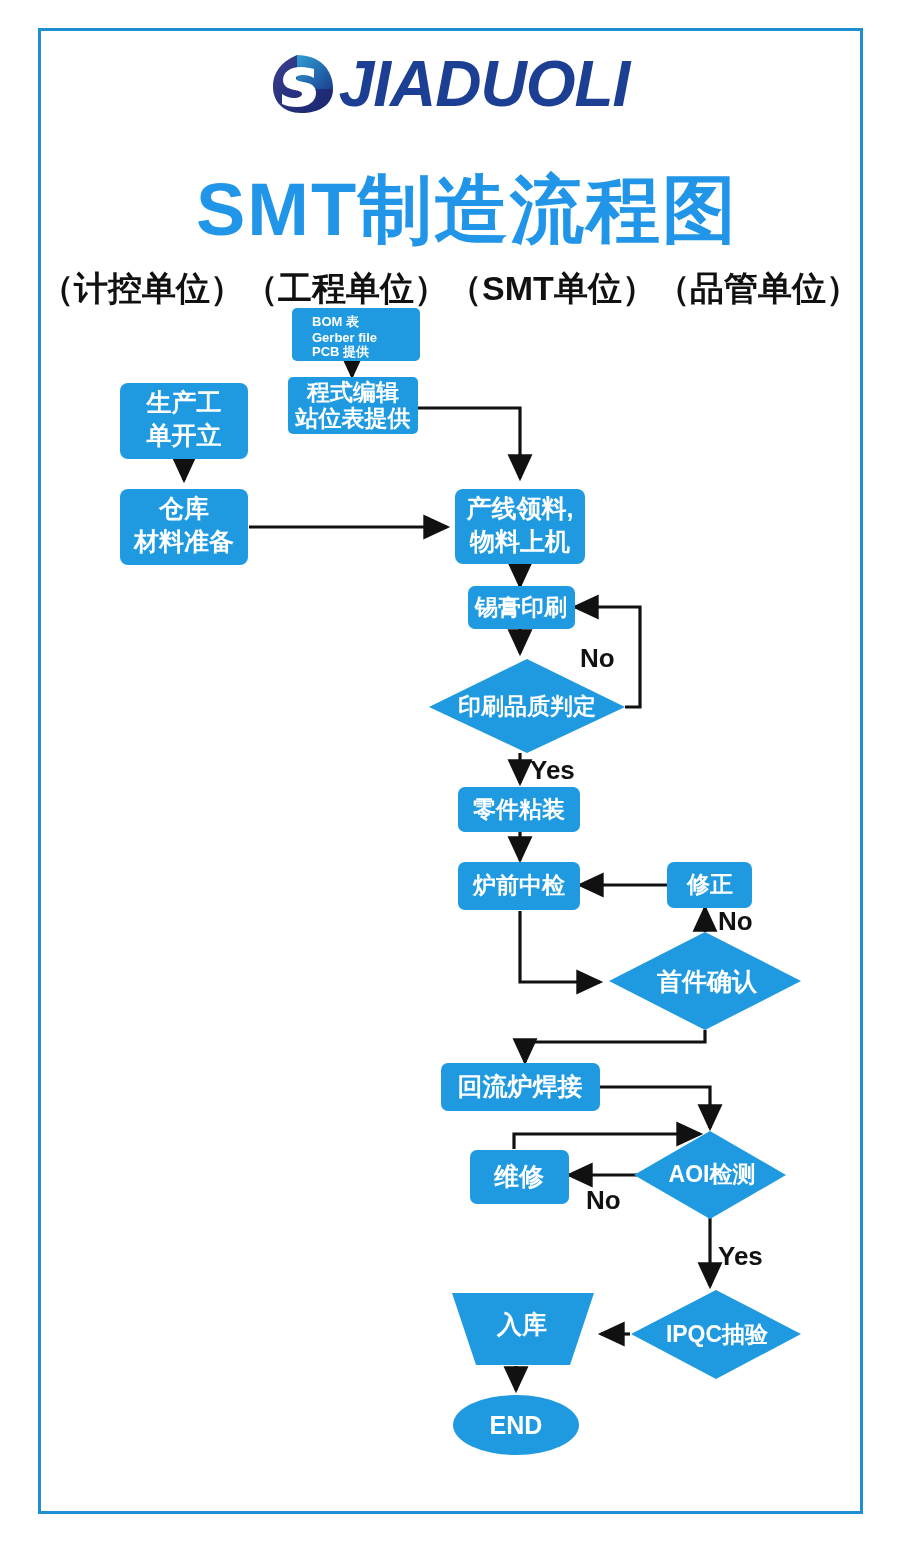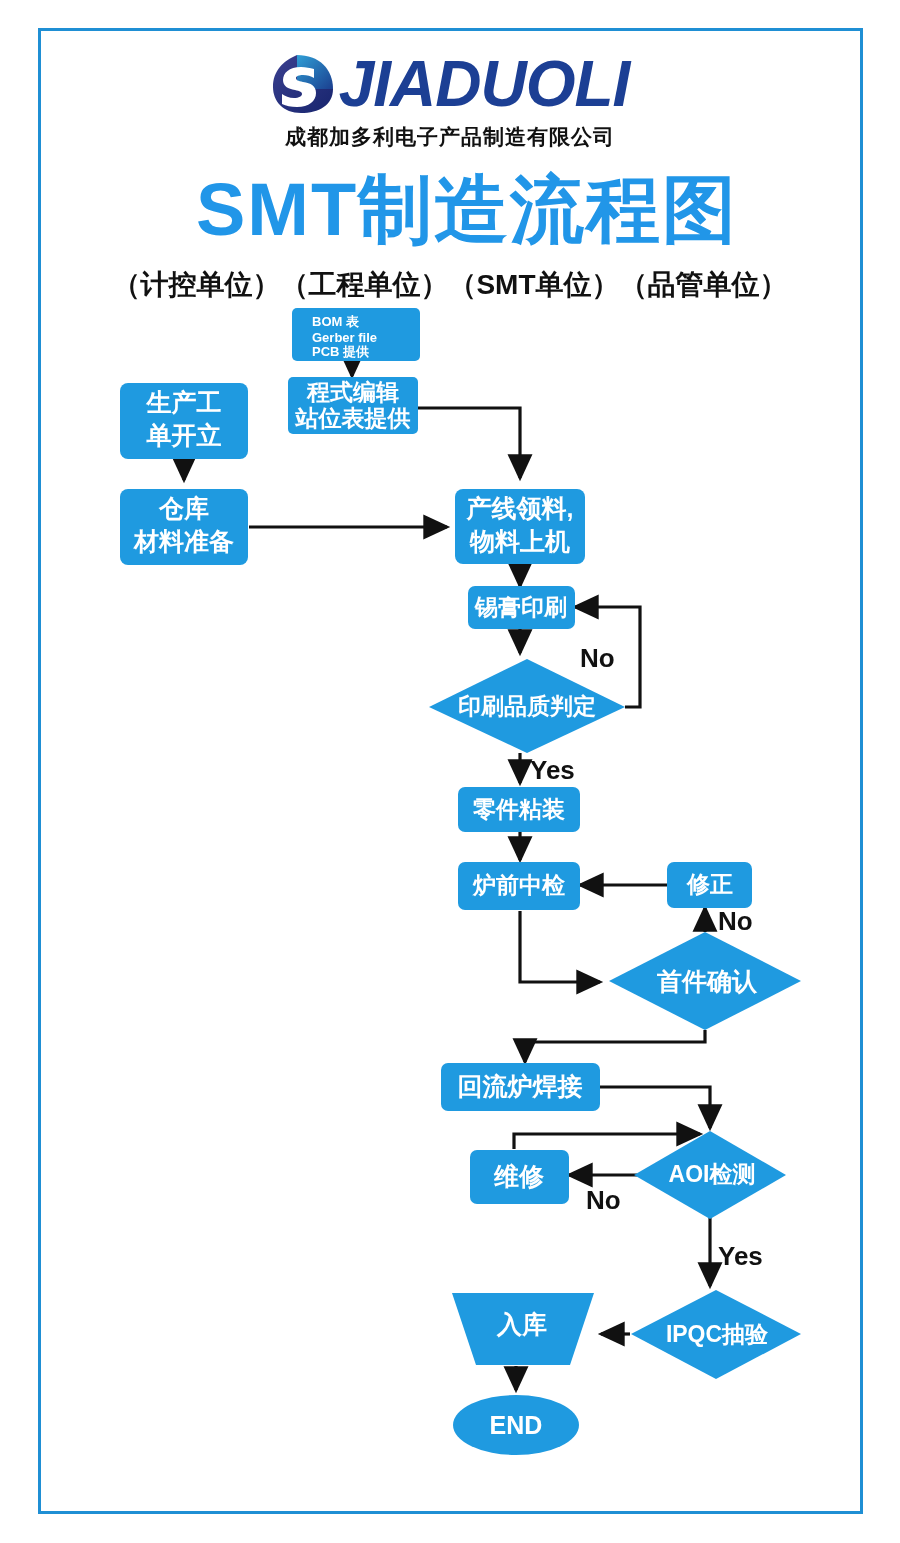--- a/index.html
+++ b/index.html
@@ -10,21 +10,21 @@
   .logo-wrap{position:absolute;left:0;top:52px;width:900px;text-align:center;}
   .logo-row{display:inline-flex;align-items:center;justify-content:center;height:64px;}
   .logo-mark{width:66px;height:62px;margin-right:2px;}
   .logo-word{font-family:"Liberation Sans","DejaVu Sans",sans-serif;font-style:italic;font-weight:bold;
     font-size:64px;letter-spacing:-1px;color:#1c3f94;line-height:1;}
   .logo-sub{margin-top:4px;font-size:21px;font-weight:bold;color:#111;letter-spacing:1px;}
   
   .main-title{position:absolute;left:0;top:173px;width:900px;text-align:center;
     font-size:74px;font-weight:bold;color:#2196e8;letter-spacing:2px;line-height:1;margin-left:17px;}
   .sub-title{position:absolute;left:0;top:266px;width:900px;text-align:center;
-    font-size:28px;font-weight:bold;color:#111;letter-spacing:0px;}
+    font-size:34px;font-weight:bold;color:#111;letter-spacing:0px;}
   
   svg#flow{position:absolute;left:0;top:0;width:900px;height:1543px;}
   .nodetext{fill:#ffffff;font-family:"Liberation Sans","DejaVu Sans",sans-serif;font-weight:bold;
     text-anchor:middle;dominant-baseline:middle;}
   .nodetext.lg{font-size:25px;}
   .nodetext.md{font-size:23px;}
   .nodetext.sm{font-size:13px;text-anchor:start;}
   .lbl{fill:#111;font-family:"Liberation Sans","DejaVu Sans",sans-serif;font-weight:bold;font-size:26px;}
   .shape{fill:#1f9ae0;}
   .ln{stroke:#111;stroke-width:3.2;fill:none;}
@@ -48,21 +48,20 @@
             <stop offset="0%" stop-color="#3a3f8f"></stop>
               <stop offset="100%" stop-color="#17256e"></stop>
           </linearGradient>
         </defs>
         <path d="M26 2 C48 2 62 16 62 36 L26 36 Z" fill="url(#g1)"></path>
         <path d="M26 2 C26 2 26 36 26 36 L62 36 C62 52 48 60 30 60 C12 60 2 48 2 34 C2 18 12 8 26 2 Z" fill="url(#g2)"></path>
         <path d="M30 14 C18 14 12 20 12 27 C12 33 17 36 24 37 C29 38 31 39 31 41 C31 43 28 45 23 45 C18 45 14 43 11 41 L11 51 C15 53 20 54 26 54 C38 54 45 48 45 40 C45 33 40 30 32 29 C27 28 25 27 25 25 C25 23 28 22 32 22 C36 22 40 23 43 25 L43 16 C39 15 35 14 30 14 Z" fill="#ffffff"></path>
       </svg>
       <span class="logo-word" style="color: rgb(28, 63, 148);">JIADUOLI</span>
     </div>
-    <div class="logo-sub">成都加多利电子产品制造有限公司</div>
   </div>
 
   <div class="main-title" style="color: rgb(33, 150, 232);">SMT制造流程图</div>
   <div class="sub-title">（计控单位）（工程单位）（SMT单位）（品管单位）</div>
 
   <svg id="flow" viewBox="0 0 900 1543">
     <defs>
       <marker id="ah" markerWidth="9" markerHeight="9" refX="7.4" refY="4.5" orient="auto" markerUnits="strokeWidth">
         <path d="M0,0.6 L8.4,4.5 L0,8.4 z" fill="#111"></path>
       </marker>

